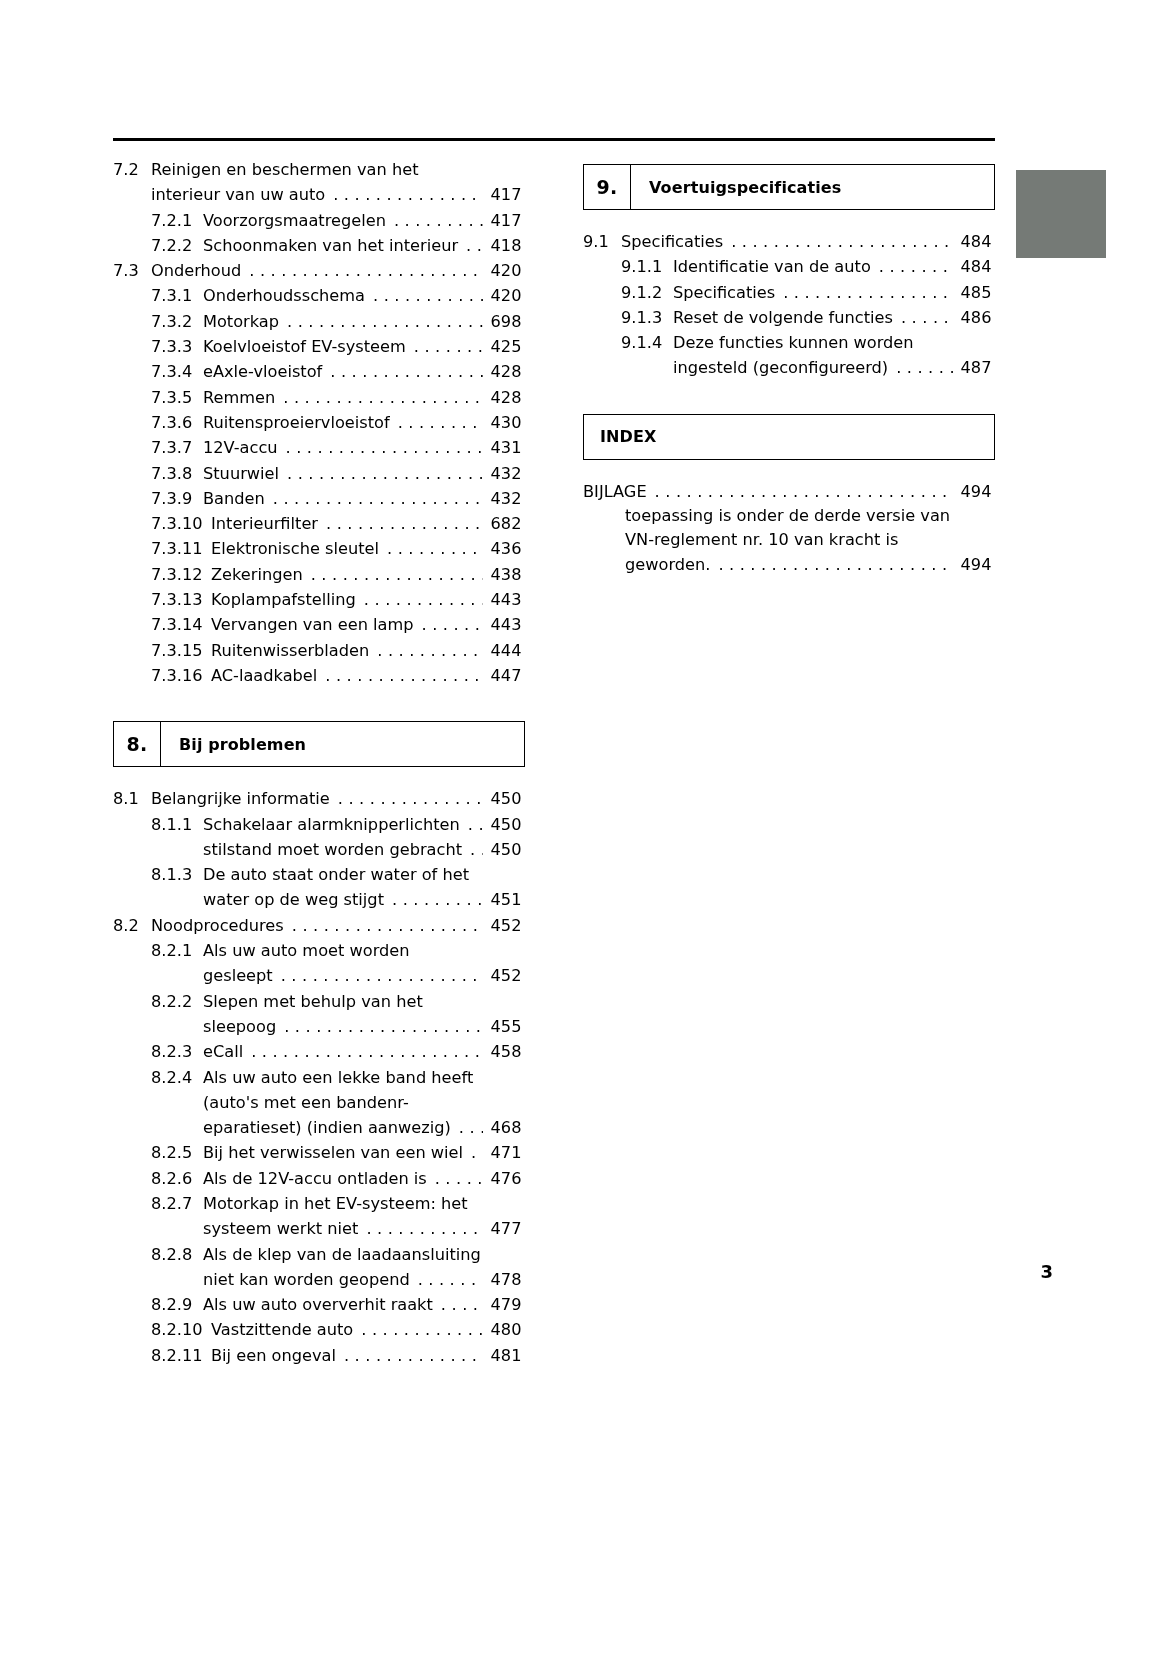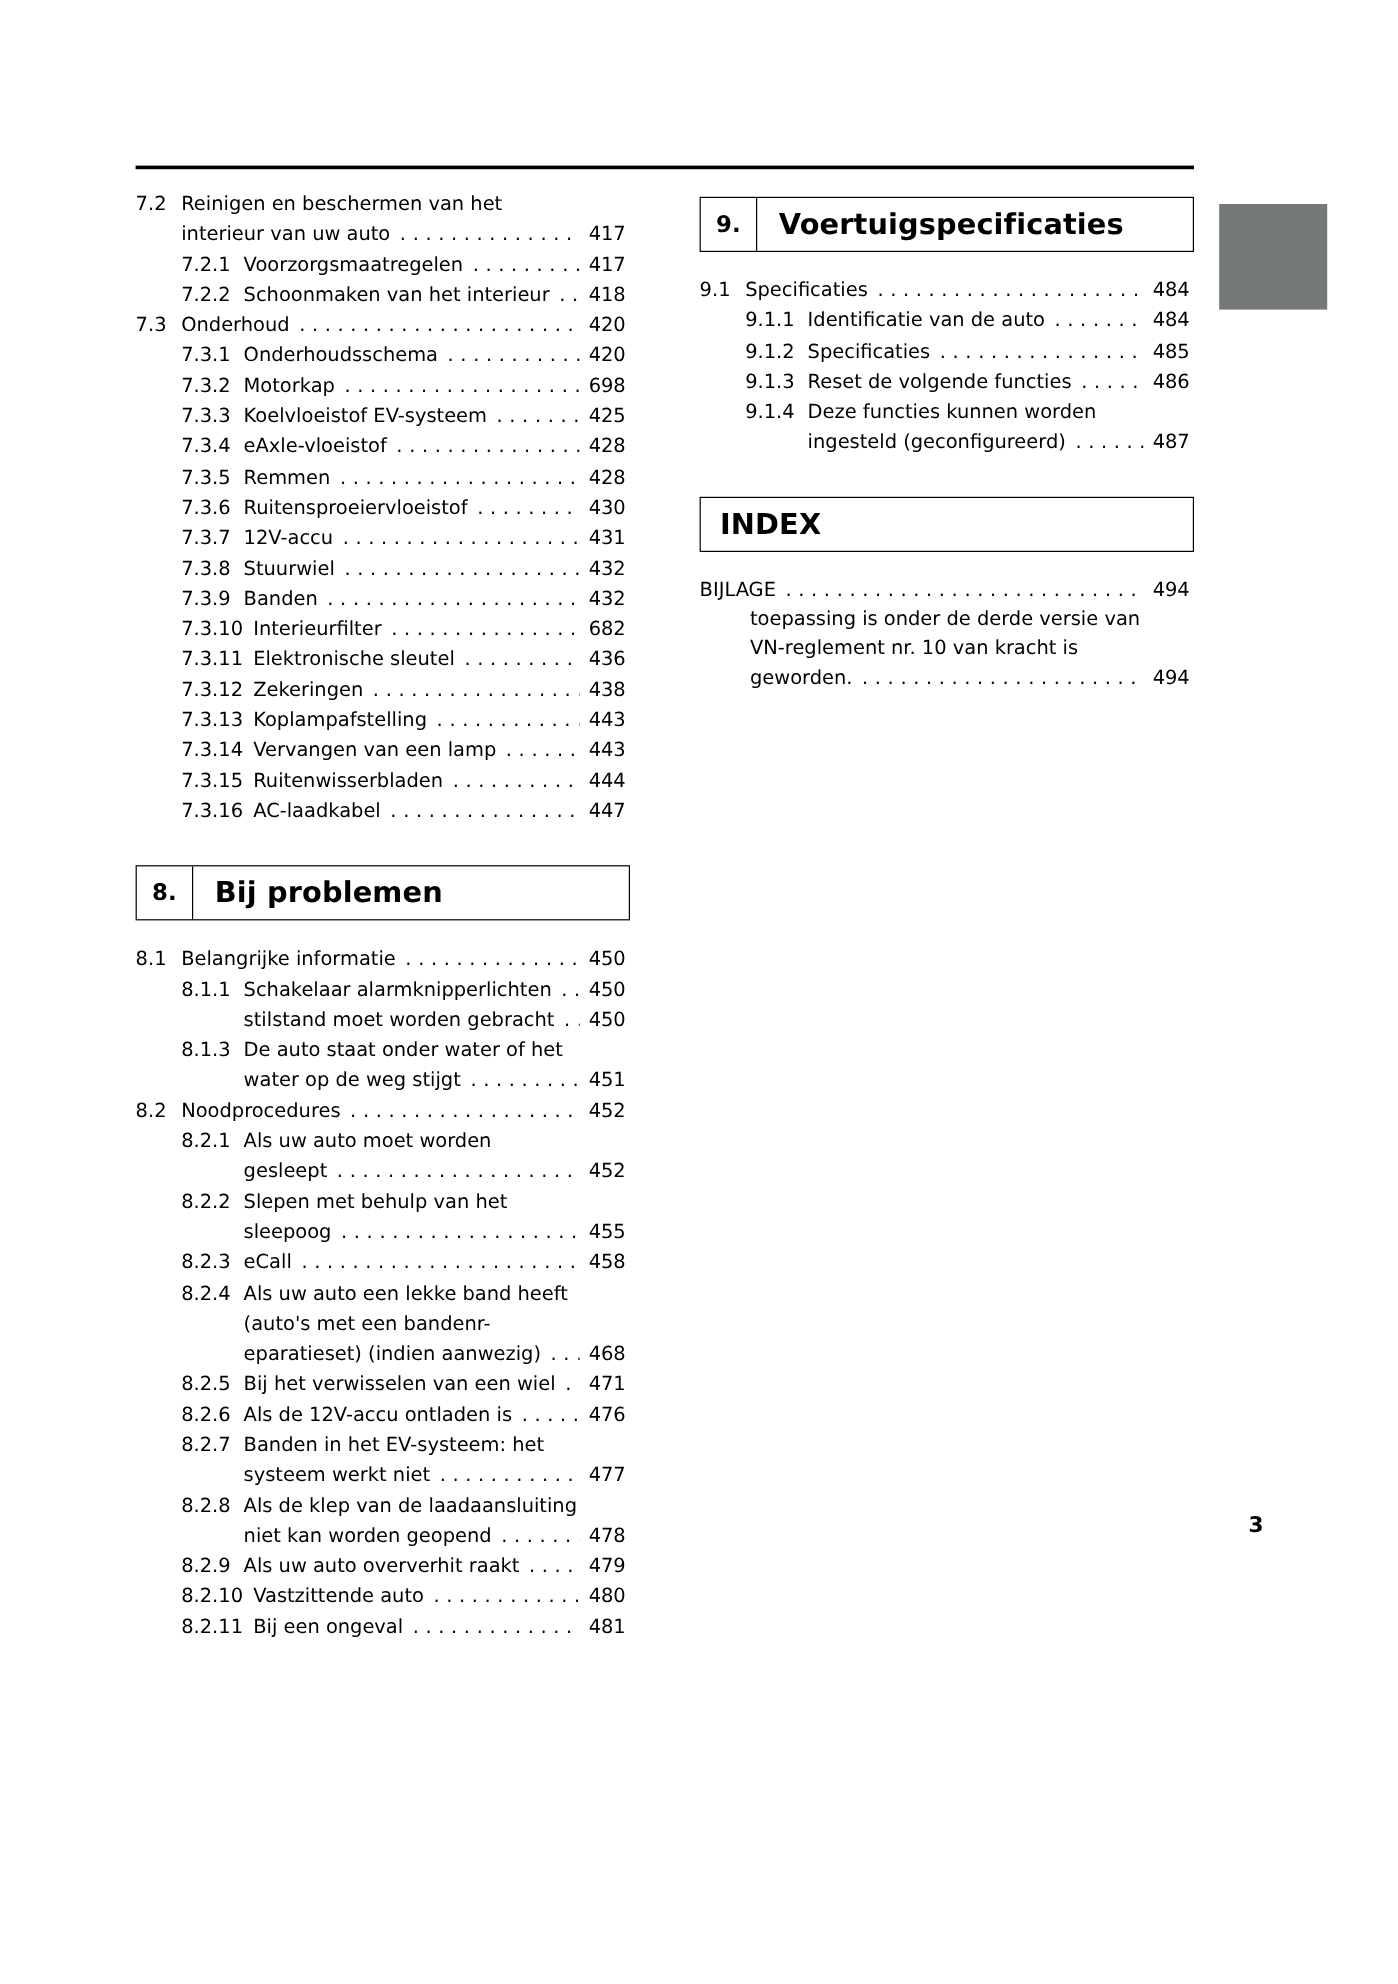--- a/index.html
+++ b/index.html
@@ -70,21 +70,21 @@
     justify-content: center;
     font-weight: bold;
     font-size: 19px;
     letter-spacing: .2px;
   }
   .chapter-title {
     display: flex;
     align-items: center;
     padding-left: 18px;
     font-weight: bold;
-    font-size: 24px;
+    font-size: 16px;
     letter-spacing: .1px;
   }
   .chapter-box.no-num .chapter-title { padding-left: 16px; }
 
   
   .toc-row {
     display: flex;
     align-items: flex-end;
     font-size: 16.2px;
     line-height: 24.3px;
@@ -390,21 +390,21 @@
           <span class="page-no">471</span>
         </div>
         <div class="toc-row">
           <span class="num lvl3">8.2.6</span>
           <span class="label">Als de 12V-accu ontladen is</span>
           <span class="leader">........................................</span>
           <span class="page-no">476</span>
         </div>
         <div class="toc-row">
           <span class="num lvl3">8.2.7</span>
-          <span class="label">Banden in het EV-systeem: het</span>
+          <span class="label">Motorkap in het EV-systeem: het</span>
           <span class="leader"></span>
           <span class="page-no empty"></span>
         </div>
         <div class="toc-row cont">
           <span class="indent-lvl3"></span>
           <span class="label">systeem werkt niet</span>
           <span class="leader">........................................</span>
           <span class="page-no">477</span>
         </div>
         <div class="toc-row">

